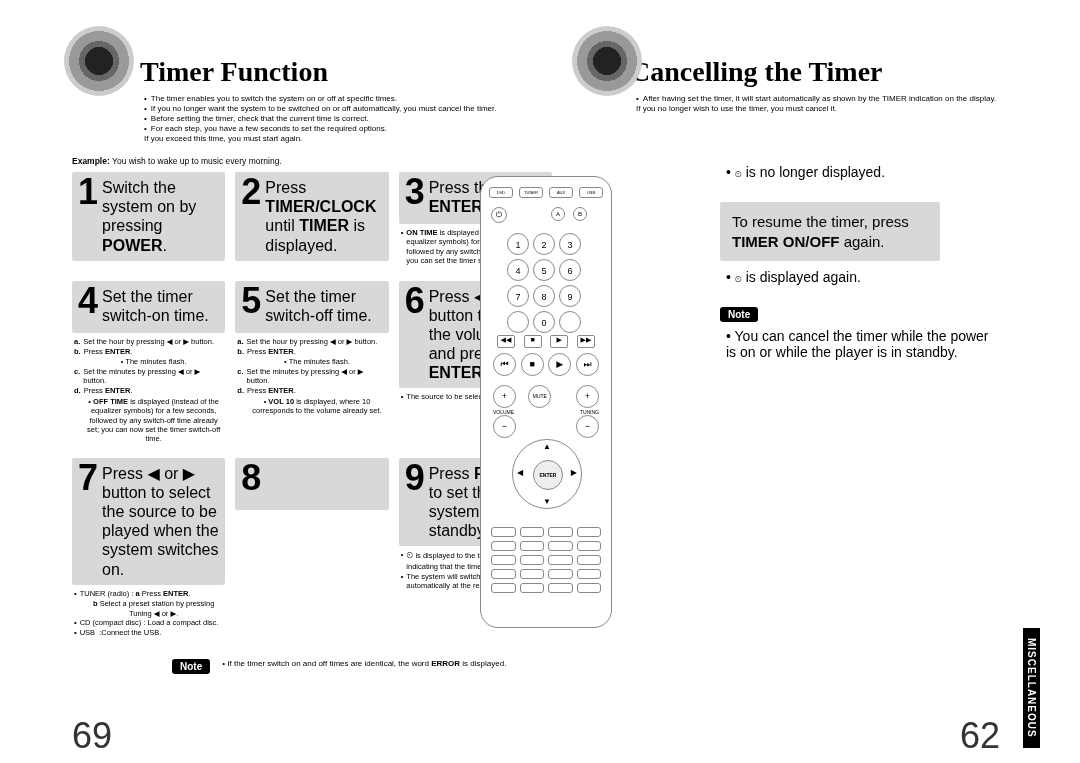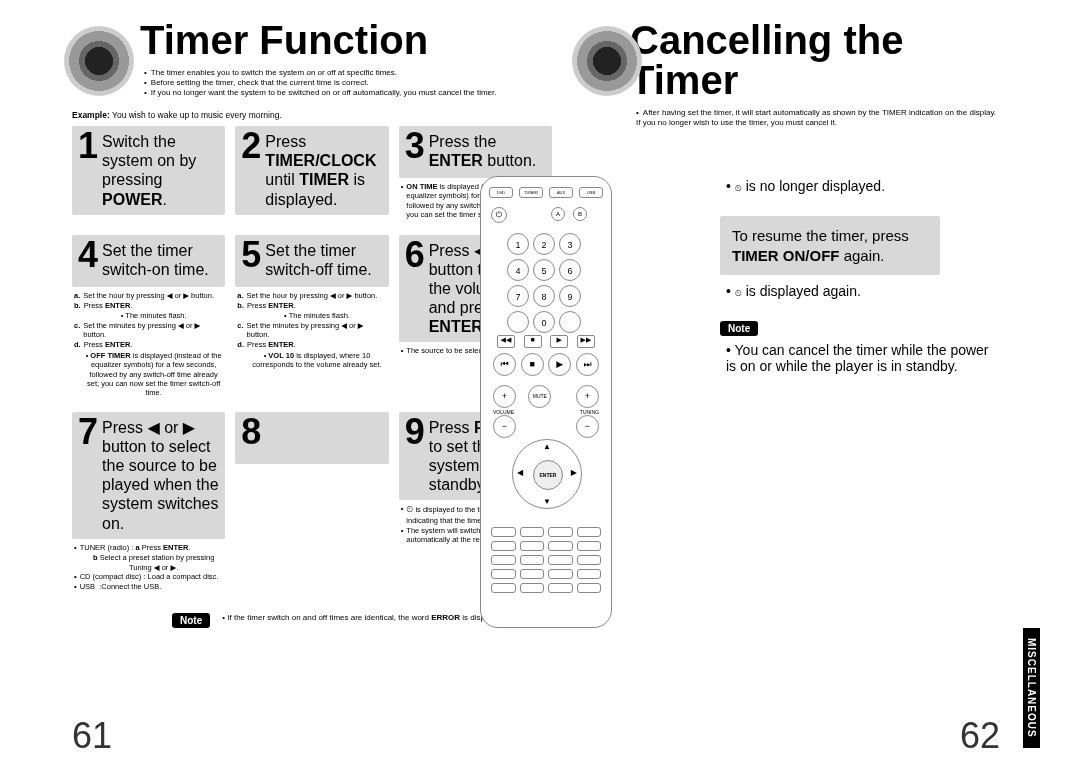--- a/index.html
+++ b/index.html
@@ -22,25 +22,27 @@
   }
   .page-left { left: 72px; }
   .page-right { left: 580px; width: 420px; }
   .speaker {
     position: absolute;
     width: 70px; height: 70px;
     border-radius: 50%;
     background: radial-gradient(circle at 50% 50%, #222 0 14px, #666 14px 20px, #999 20px 30px, #ccc 30px 35px, transparent 36px);
   }
   .title {
-    font-size: 40px;
+    font-size: 28px;
     font-weight: bold;
     line-height: 1;
     margin-bottom: 6px;
     margin-left: 68px;
+    margin-top: 38px;
+    font-family: Liberation Serif, serif;
   }
   .bullets {
     margin-left: 72px;
     font-size: 8px;
     line-height: 1.25;
     list-style: none;
     padding: 0;
   }
   .bullets li::before {
     content: "•";
@@ -240,22 +242,24 @@
   }
 </style>
 </head>
 <body>
 
 <div class="page page-left">
   <div class="speaker" style="top:6px;left:-8px"></div>
   <div class="title">Timer Function</div>
   <ul class="bullets">
     <li>The timer enables you to switch the system on or off at specific times.</li>
+    <li>If you no longer want the system to be switched on or off automatically, you must cancel the timer.</li>
     <li>Before setting the timer, check that the current time is correct.</li>
-    <li>If you no longer want the system to be switched on or off automatically, you must cancel the timer.</li>
+    <li style="white-space:pre-line">For each step, you have a few seconds to set the required options.
+If you exceed this time, you must start again.</li>
   </ul>
   <div class="example">
     <b>Example:</b>
     <span>You wish to wake up to music every morning.</span>
   </div>
 
   <div class="steps">
     <div class="col">
       <div class="stepbox">
         <div class="stepnum">1</div>
@@ -299,21 +303,21 @@
           </div>
         <div class="sub">• The minutes flash.</div>
         <div class="li">
             <span class="m">c.</span>
             <span>Set the minutes by pressing ◀ or ▶ button.</span>
           </div>
         <div class="li">
             <span class="m">d.</span>
             <span>Press <b>ENTER</b>.</span>
           </div>
-        <div class="sub">• <b>OFF TIMER</b> is displayed (instead of the equalizer symbols) for a few seconds, followed by any switch-off time already set; you can now set the timer switch-off time.</div>
+        <div class="sub">• <b>OFF TIME</b> is displayed (instead of the equalizer symbols) for a few seconds, followed by any switch-off time already set; you can now set the timer switch-off time.</div>
       </div>
     </div>
     <div class="col">
       <div class="stepbox">
         <div class="stepnum">5</div>
         <div class="steptxt">Set the timer switch-off time.</div>
       </div>
       <div class="subtext">
         <div class="li">
             <span class="m">a.</span>
@@ -392,21 +396,21 @@
           </div>
       </div>
     </div>
   </div>
 
   <div class="note-row" style="margin-left:100px">
     <span class="note-label">Note</span>
     <div class="ntxt">• If the timer switch on and off times are identical, the word <b>ERROR</b> is displayed.</div>
   </div>
 
-  <div class="pagenum left">61</div>
+  <div class="pagenum left">69</div>
 </div>
 
 <div class="remote">
   <div class="topbtns">
     <div class="rb">DVD</div>
     <div class="rb">TUNER</div>
     <div class="rb">AUX</div>
     <div class="rb">USB</div>
   </div>
   <div class="pwr">⏻</div>

